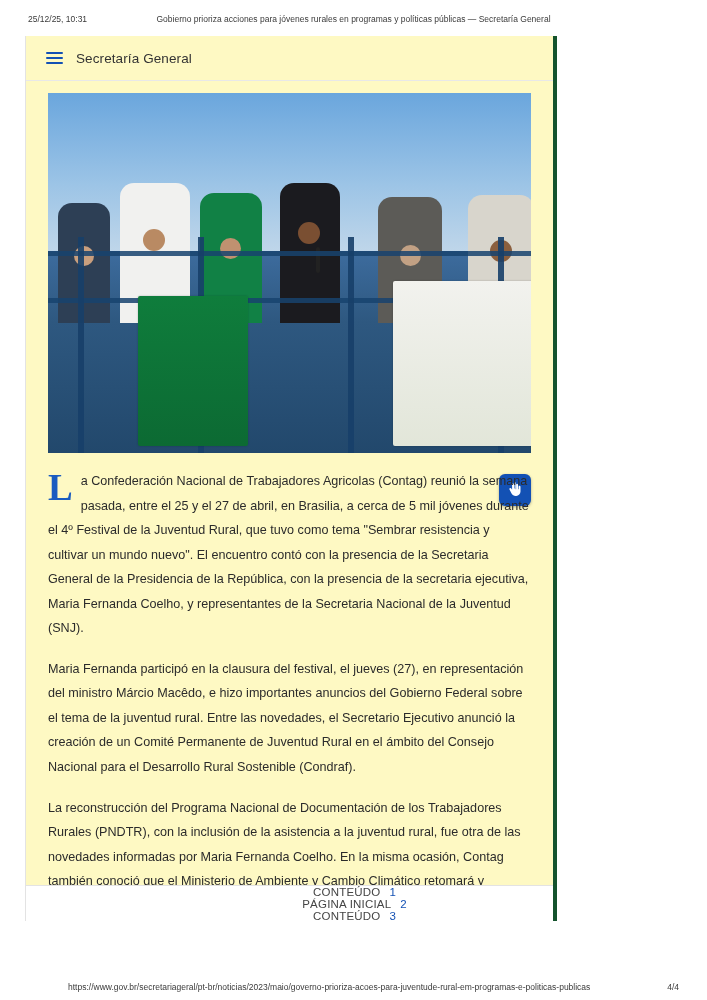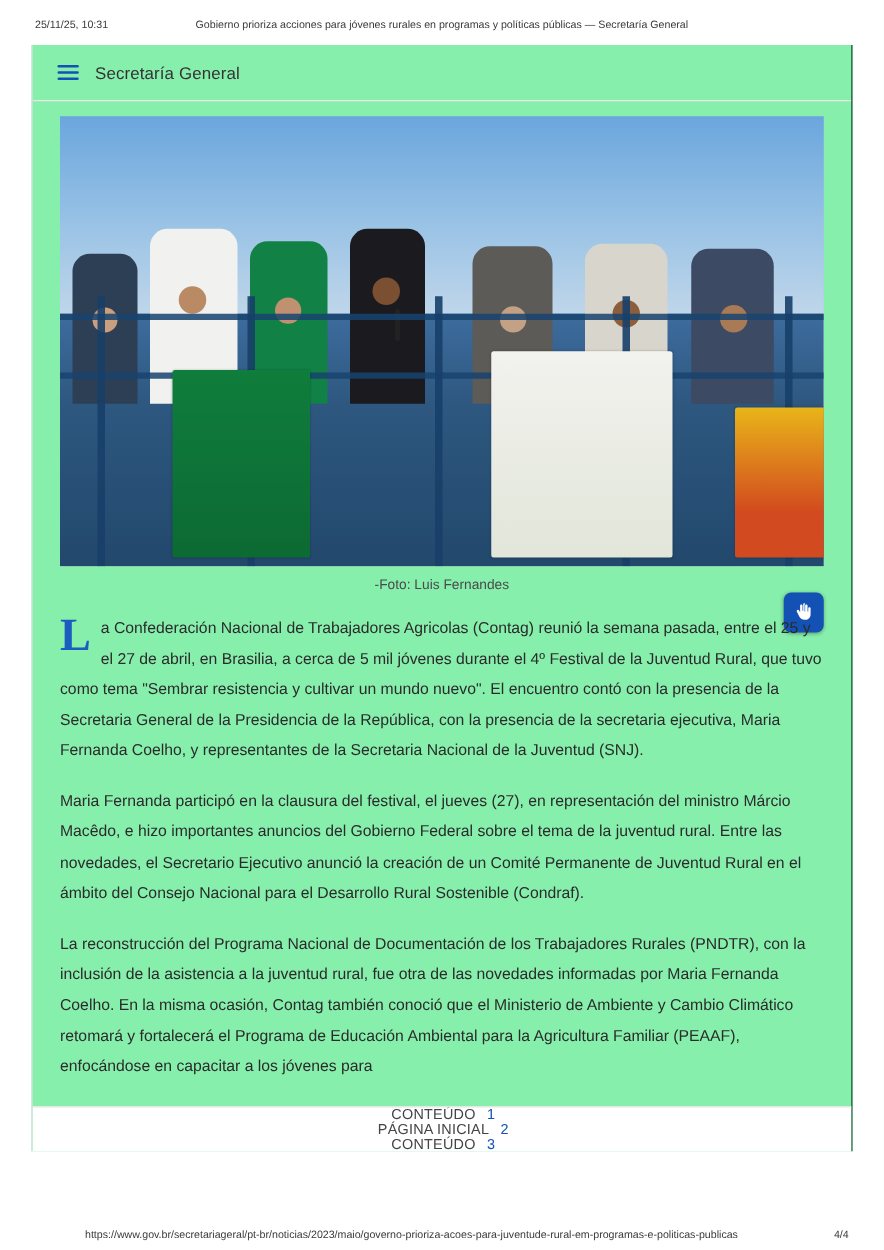--- a/index.html
+++ b/index.html
@@ -39,25 +39,25 @@
     top: 0;
     transform: translateX(-50%);
     white-space: nowrap;
   }
 
   
   .page-card {
     position: absolute;
     top: 36px;
     left: 25px;
-    width: 657px;
+    width: 532px;
     height: 885px;
-    background: #86efac;
+    background: #fef9c3;
     border-left: 1px solid #e3e3e3;
-    border-right: 1px solid #14532d;
+    border-right: 4px solid #14532d;
     overflow: hidden;
   }
 
   
   .site-bar {
     position: relative;
     height: 45px;
     border-bottom: 1px solid #e8e8e8;
     display: flex;
     align-items: center;
@@ -241,21 +241,21 @@
   .print-footer .pf-page {
     position: absolute;
     right: 28px;
     top: 0;
   }
 </style>
 </head>
 <body>
 
 <div class="print-header">
-  <span class="ph-date">25/11/25, 10:31</span>
+  <span class="ph-date">25/12/25, 10:31</span>
   <span class="ph-title">Gobierno prioriza acciones para jóvenes rurales en programas y políticas públicas — Secretaría General</span>
 </div>
 
 <div class="page-card">
 
   <div class="site-bar">
     <div class="hamburger">
       <span></span>
         <span></span>
         <span></span>
@@ -297,21 +297,20 @@
       <div class="post" style="left:300px;"></div>
       <div class="post" style="left:450px;"></div>
       <div class="post" style="left:580px;"></div>
 
       <div class="banner b-green" style="left:90px;width:110px;height:150px;"></div>
       <div class="banner b-white" style="left:345px;width:145px;height:165px;"></div>
       <div class="banner b-yellow" style="left:540px;width:80px;height:120px;"></div>
     </div>
   </div>
 
-  <div class="caption">-Foto: Luis Fernandes</div>
 
   <div class="access-btn">
     <svg width="19" height="19" viewBox="0 0 24 24" fill="#ffffff" aria-hidden="true">
       <path d="M12 2c-.7 0-1.2.6-1.2 1.2v6.3h-.7V4.4c0-.7-.6-1.2-1.2-1.2s-1.2.6-1.2 1.2v6.8l-1-1.8c-.4-.7-1.2-.9-1.8-.5-.6.4-.8 1.2-.5 1.8l2.6 5c1 1.9 3 3.1 5.2 3.1h.7c3 0 5.4-2.4 5.4-5.4V7.2c0-.7-.5-1.2-1.2-1.2s-1.2.5-1.2 1.2v3.1h-.7V4.6c0-.7-.5-1.2-1.2-1.2s-1.2.5-1.2 1.2v5.7h-.6V3.2C13.2 2.6 12.7 2 12 2z"></path>
     </svg>
   </div>
 
   <div class="article">
     <p class="dropcap-para"><span class="dropcap">L</span><span>a Confederación Nacional de Trabajadores Agricolas (Contag) reunió la semana pasada, entre el 25 y el 27 de abril, en Brasilia, a cerca de 5 mil jóvenes durante el 4º Festival de la Juventud Rural, que tuvo como tema "Sembrar resistencia y cultivar un mundo nuevo". El encuentro contó con la presencia de la Secretaria General de la Presidencia de la República, con la presencia de la secretaria ejecutiva, Maria Fernanda Coelho, y representantes de la Secretaria Nacional de la Juventud (SNJ).</span></p>
     <p>Maria Fernanda participó en la clausura del festival, el jueves (27), en representación del ministro Márcio Macêdo, e hizo importantes anuncios del Gobierno Federal sobre el tema de la juventud rural. Entre las novedades, el Secretario Ejecutivo anunció la creación de un Comité Permanente de Juventud Rural en el ámbito del Consejo Nacional para el Desarrollo Rural Sostenible (Condraf).</p>

